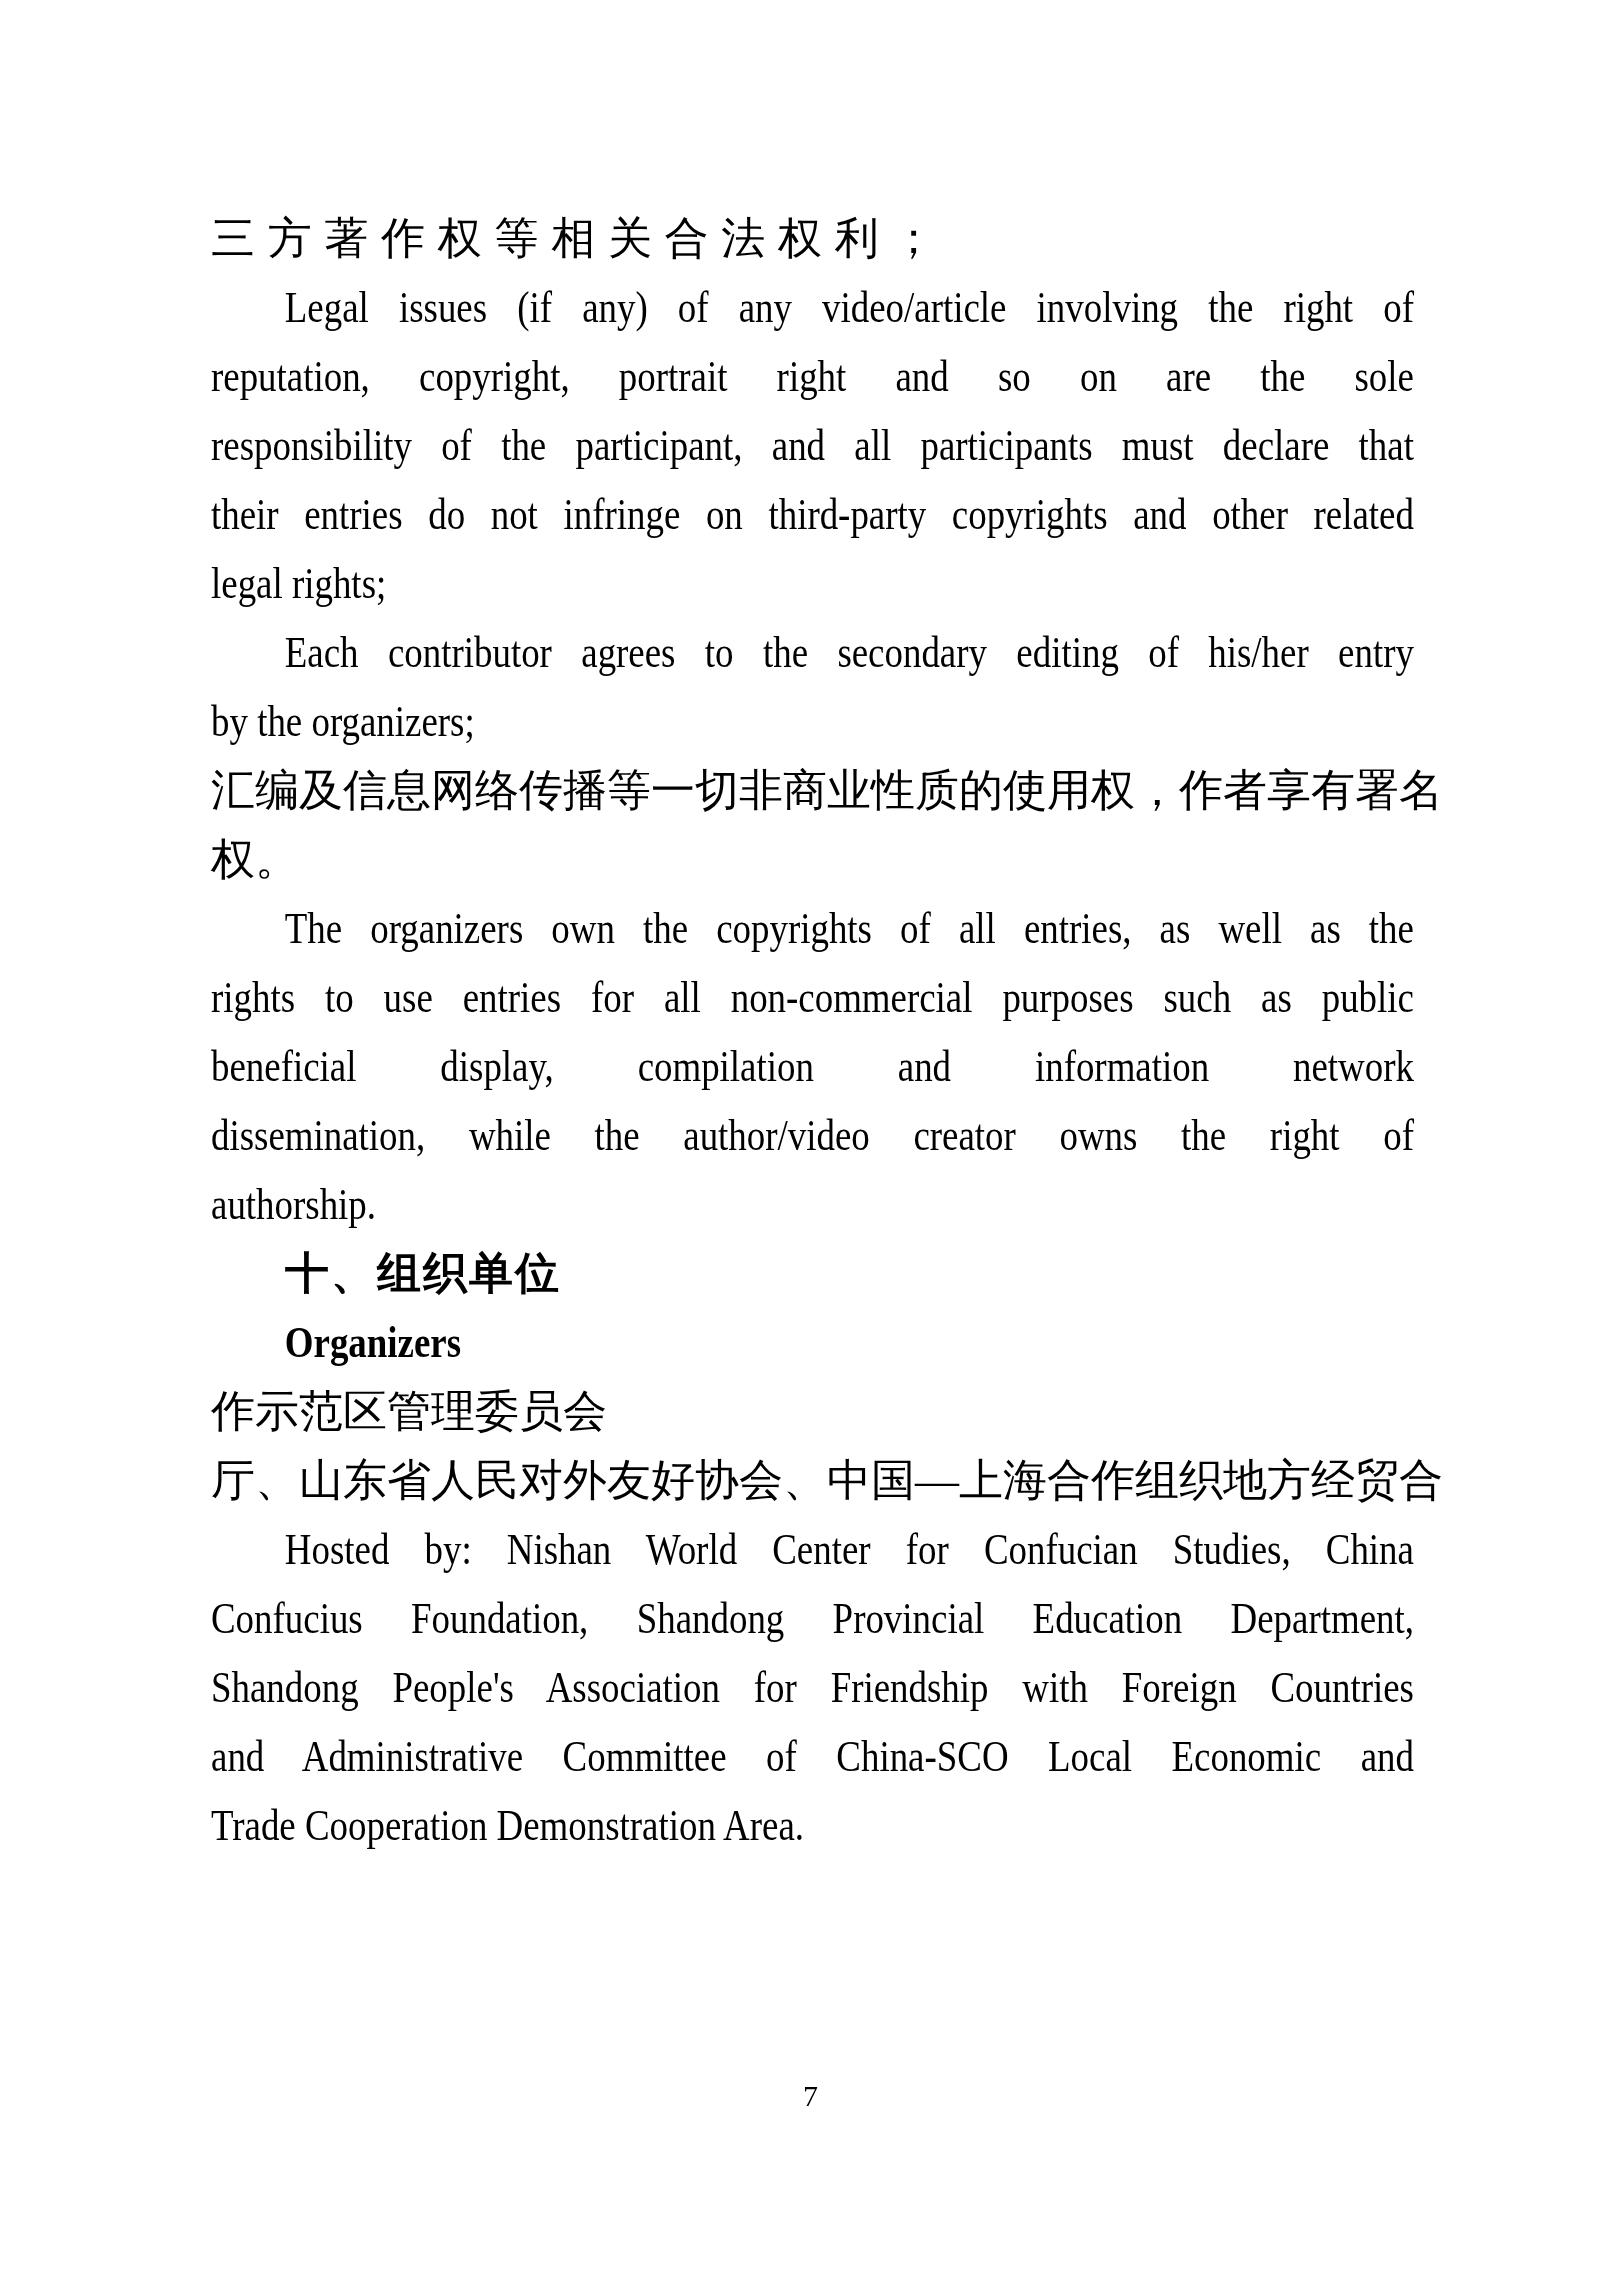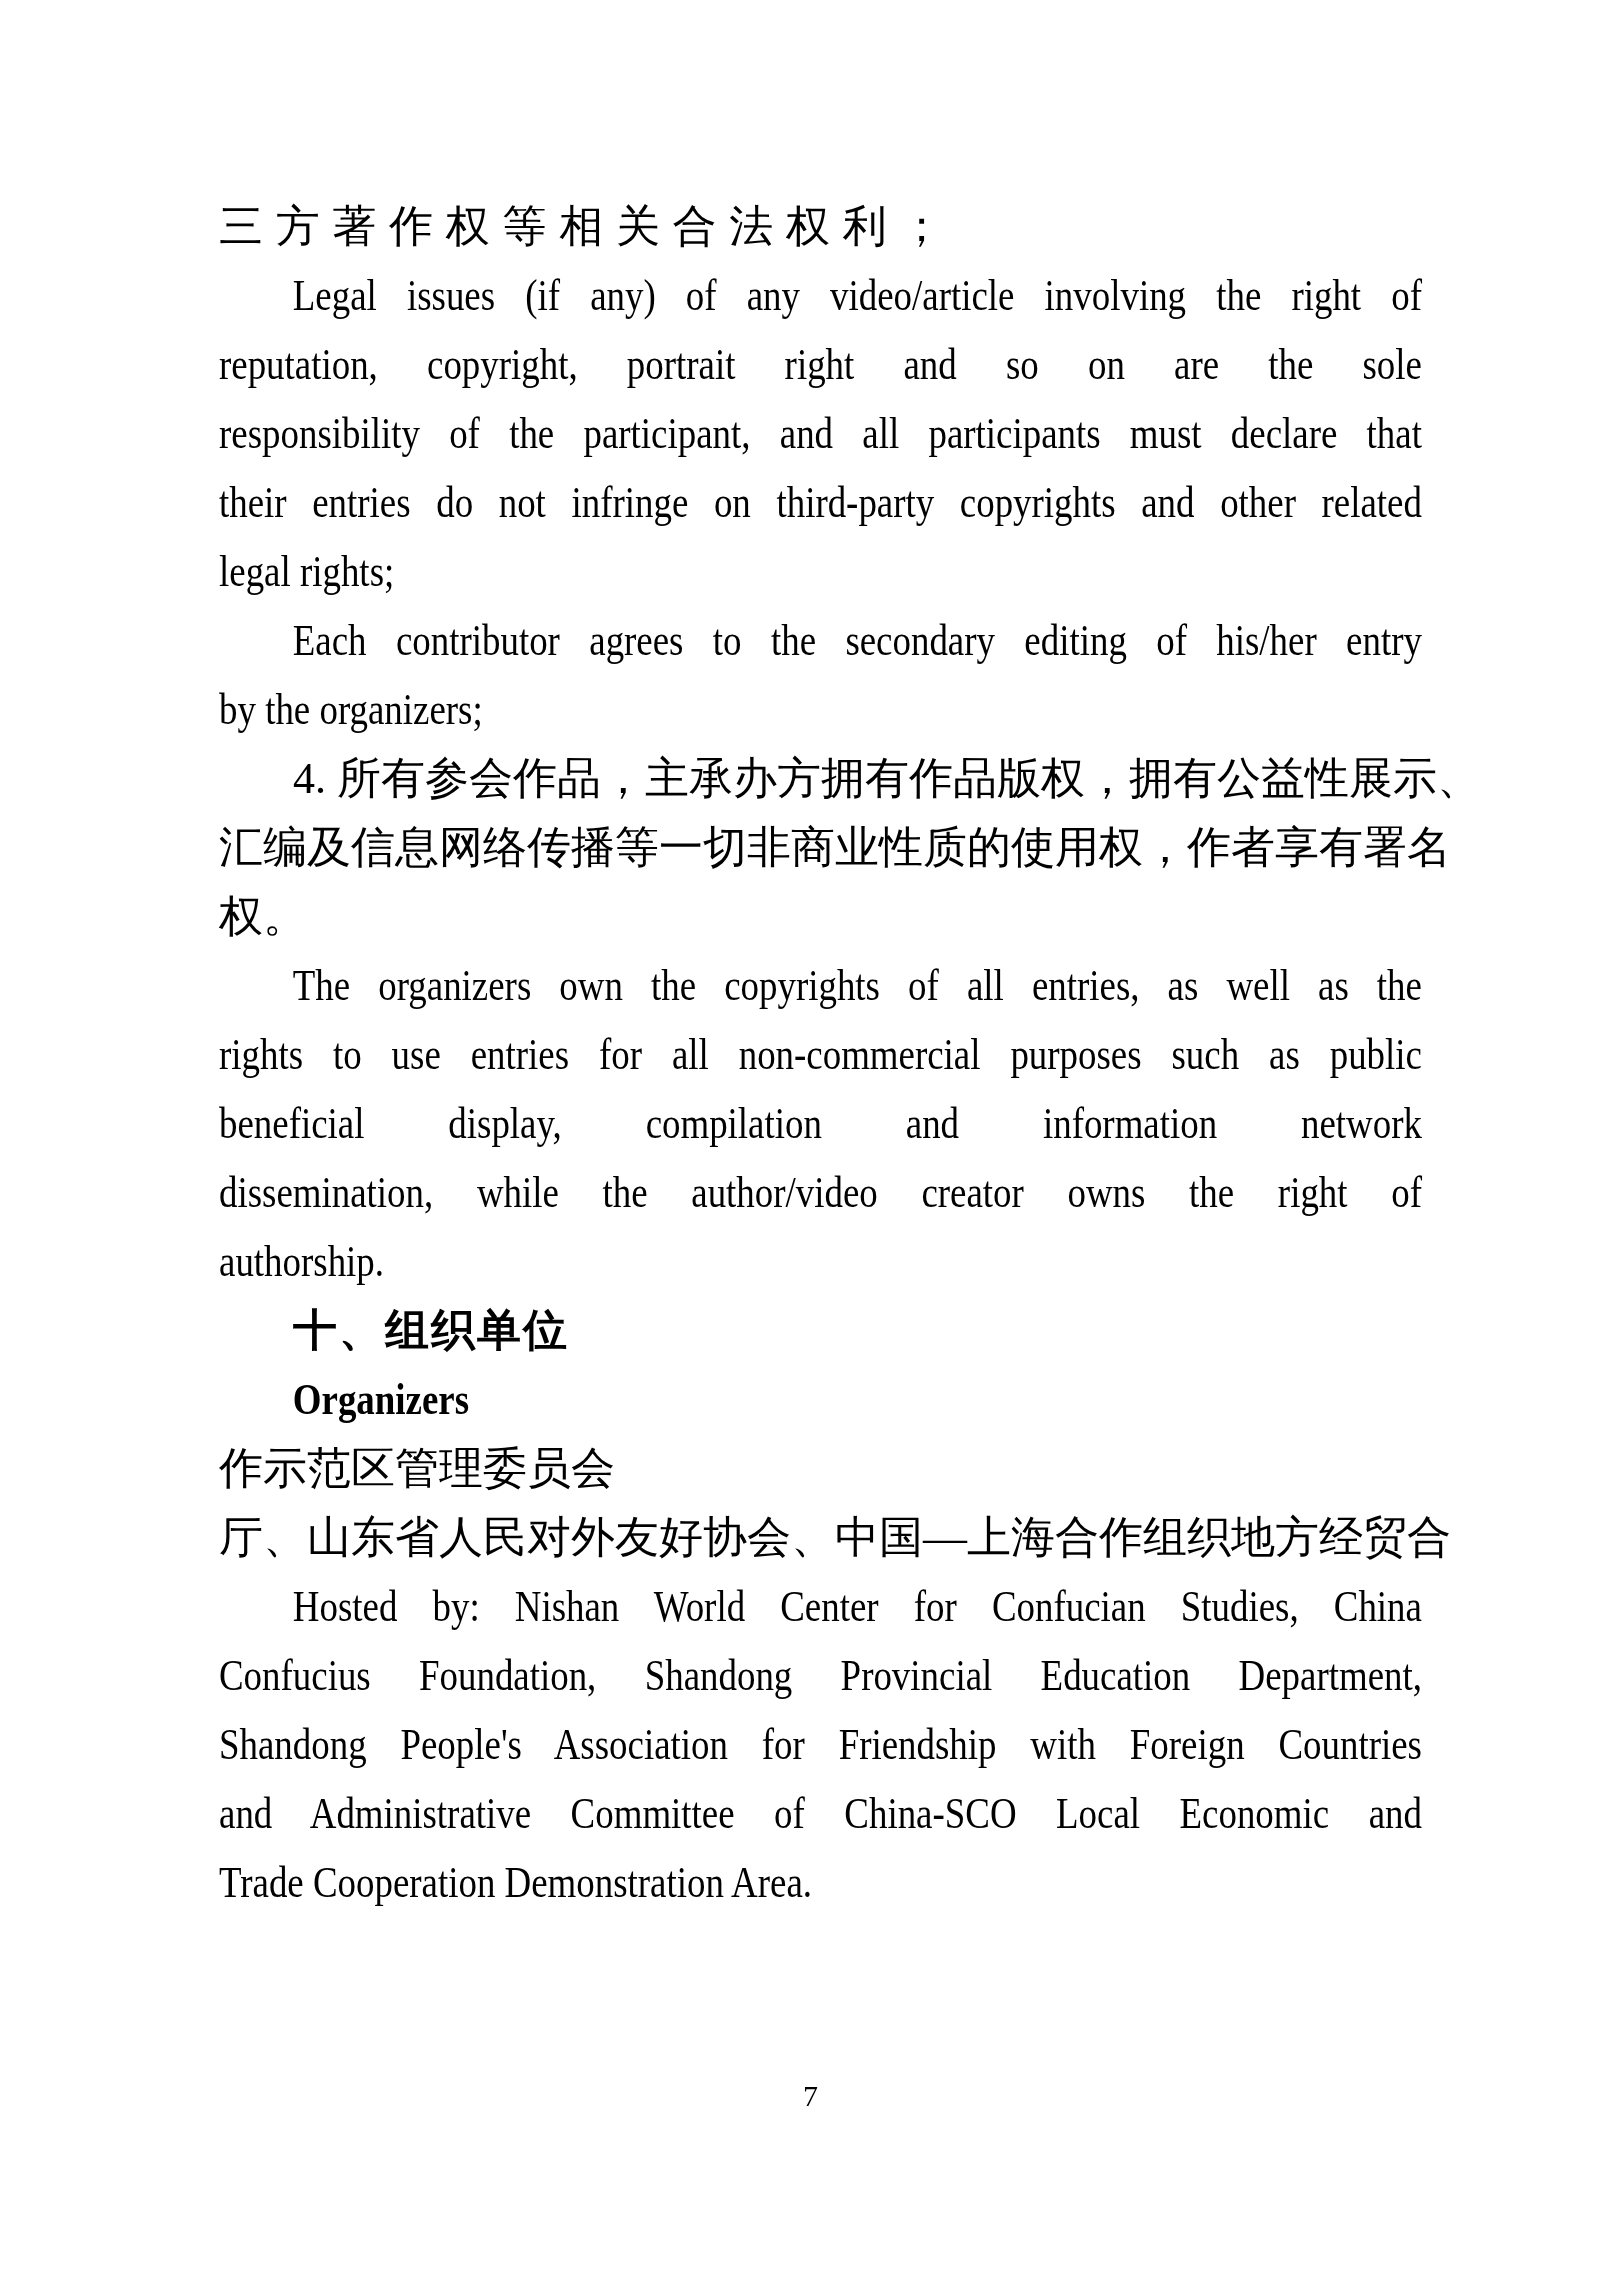--- a/index.html
+++ b/index.html
@@ -11,23 +11,22 @@
     position: relative;
     width: 1621px;
     height: 2293px;
     background: #ffffff;
     color: #000000;
     overflow: hidden;
   }
   .content {
     position: absolute;
     left: 211px;
-    top: 192px;
+    top: 204px;
     width: 1204px;
-    margin-left: 8px;
   }
   .line {
     height: 69px;
     line-height: 69px;
     font-size: 44px;
     color: #000000;
     white-space: nowrap;
   }
   
   .en {
@@ -79,21 +78,20 @@
 <div class="page">
   <div class="content">
     <div class="line zh sp">三方著作权等相关合法权利；</div>
     <div class="line en ind j">Legal issues (if any) of any video/article involving the right of</div>
     <div class="line en j">reputation, copyright, portrait right and so on are the sole</div>
     <div class="line en j">responsibility of the participant, and all participants must declare that</div>
     <div class="line en j">their entries do not infringe on third-party copyrights and other related</div>
     <div class="line en">legal rights;</div>
     <div class="line en ind j">Each contributor agrees to the secondary editing of his/her entry</div>
     <div class="line en">by the organizers;</div>
-    <div class="line zh ind j">4. 所有参会作品，主承办方拥有作品版权，拥有公益性展示、</div>
     <div class="line zh j">汇编及信息网络传播等一切非商业性质的使用权，作者享有署名</div>
     <div class="line zh">权。</div>
     <div class="line en ind j">The organizers own the copyrights of all entries, as well as the</div>
     <div class="line en j">rights to use entries for all non-commercial purposes such as public</div>
     <div class="line en j">beneficial display, compilation and information network</div>
     <div class="line en j">dissemination, while the author/video creator owns the right of</div>
     <div class="line en">authorship.</div>
     <div class="line zh ind hz">十、组织单位</div>
     <div class="line en ind he">Organizers</div>
     <div class="line zh">作示范区管理委员会</div>

